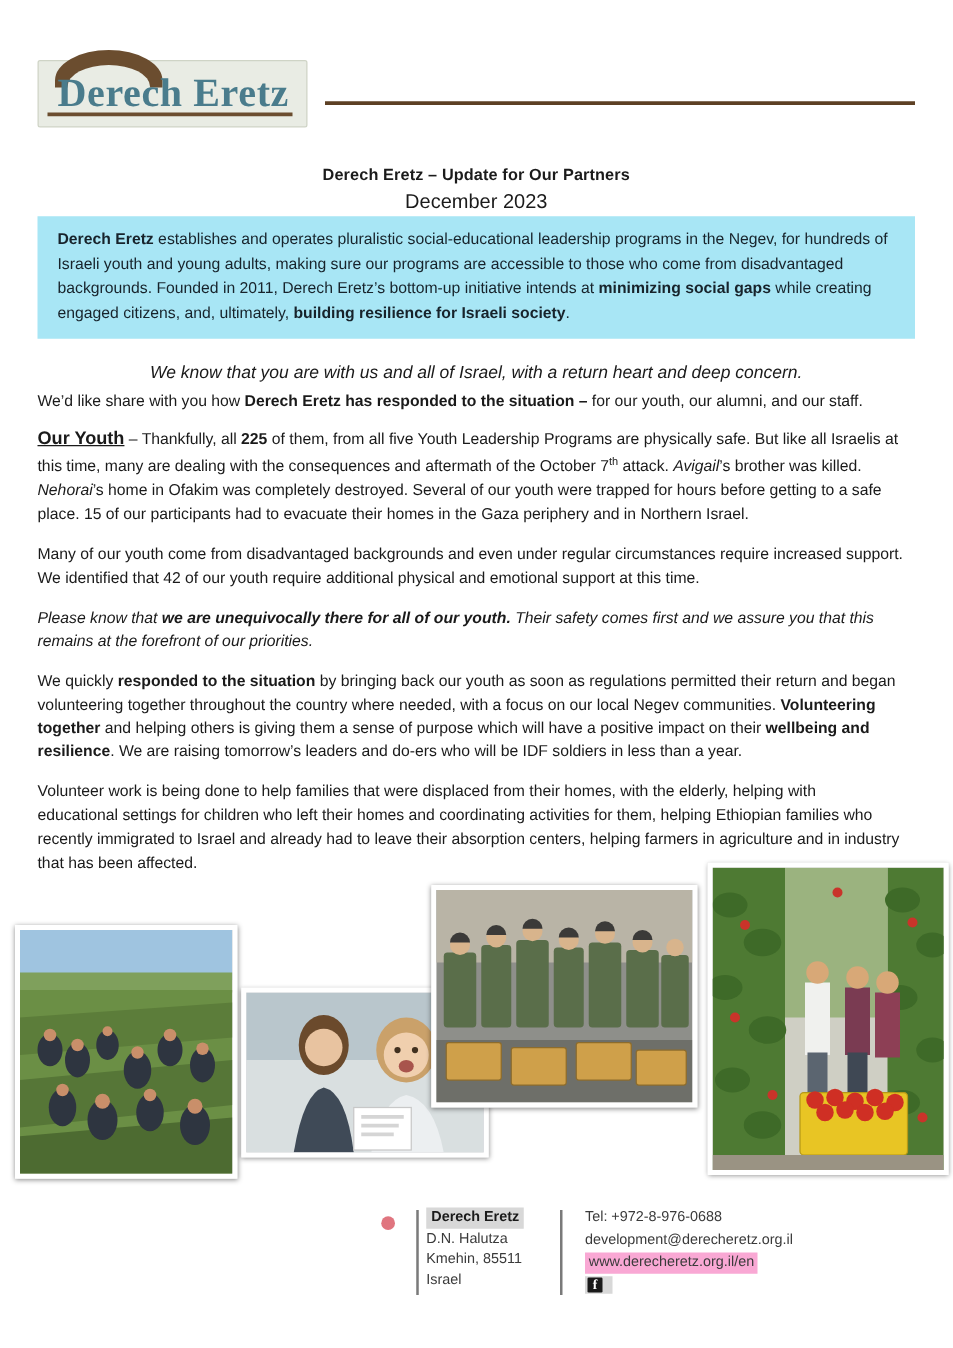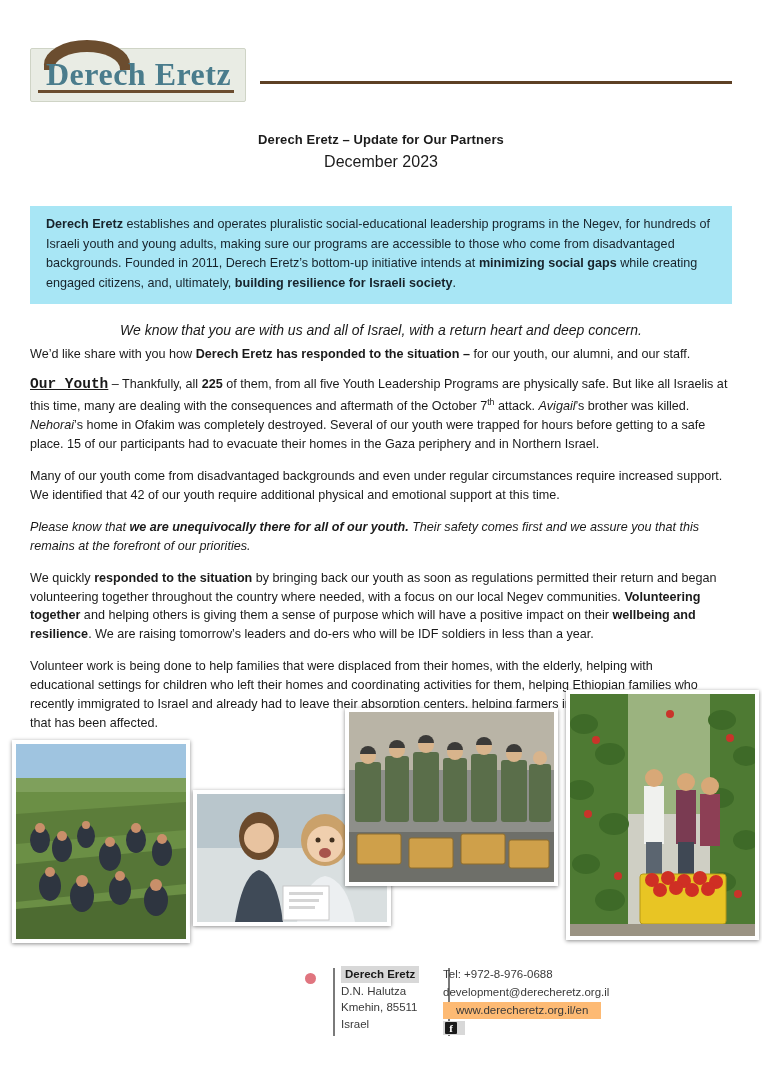--- a/index.html
+++ b/index.html
@@ -95,21 +95,21 @@
   }
   .doc-subtitle {
     text-align: center;
     font-size: 16px;
     color: #1b1b1b;
     margin-top: 6px;
   }
 
   
   .highlight {
-    margin-top: 35px;
+    margin-top: 2px;
     background: #a8e6f5;
     padding: 9px 14px 10px 16px;
     font-size: 12.6px;
     line-height: 1.56;
     color: #17232b;
   }
   .highlight b { font-weight: bold; }
 
   
   .body {
@@ -123,21 +123,20 @@
     font-size: 14px;
     text-align: center;
     margin: 0 0 4px 0;
   }
   p.para { margin: 0 0 13px 0; }
   p.para.tight { margin-bottom: 11px; }
   .sec-head {
     font-weight: bold;
     text-decoration: underline;
     font-size: 14.5px;
-    font-family: Liberation Mono, monospace;
   }
   .ital { font-style: italic; }
   .bold { font-weight: bold; }
   .bold-ital { font-weight: bold; font-style: italic; }
   sup { font-size: 0.7em; vertical-align: super; }
 
   
   .photos {
     position: absolute;
     left: 0; top: 690px;
@@ -193,21 +192,21 @@
     padding: 0 4px;
   }
   .footer-bar2 {
     position: absolute;
     left: 448px; top: 6px;
     width: 2px; height: 68px;
     background: #7a7a7a;
   }
   .footer-right {
     position: absolute;
-    left: 443px; top: 4px;
+    left: 468px; top: 4px;
     line-height: 1.55;
     color: #3a3a3a;
   }
   .fb-row {
     display: flex;
     align-items: center;
     background: #d8d8d8;
     padding: 1px 4px 1px 2px;
     margin-top: 2px;
     width: fit-content;
@@ -217,21 +216,21 @@
     background: #1a1a1a;
     color: #fff;
     font-family: "Liberation Serif", serif;
     font-weight: bold;
     font-size: 11px;
     line-height: 12px;
     text-align: center;
     margin-right: 4px;
     border-radius: 1px;
   }
-  .url-hl { background: #fdba74; padding: 0 13px; display: inline-block; }
+  .url-hl { background: #f9a8d4; padding: 0 3px; display: inline-block; }
 </style>
 </head>
 <body>
 
 <div class="page">
 
   <div class="header">
     <div class="logo">
       <div class="logo-box"></div>
       <div class="logo-arc"></div>

